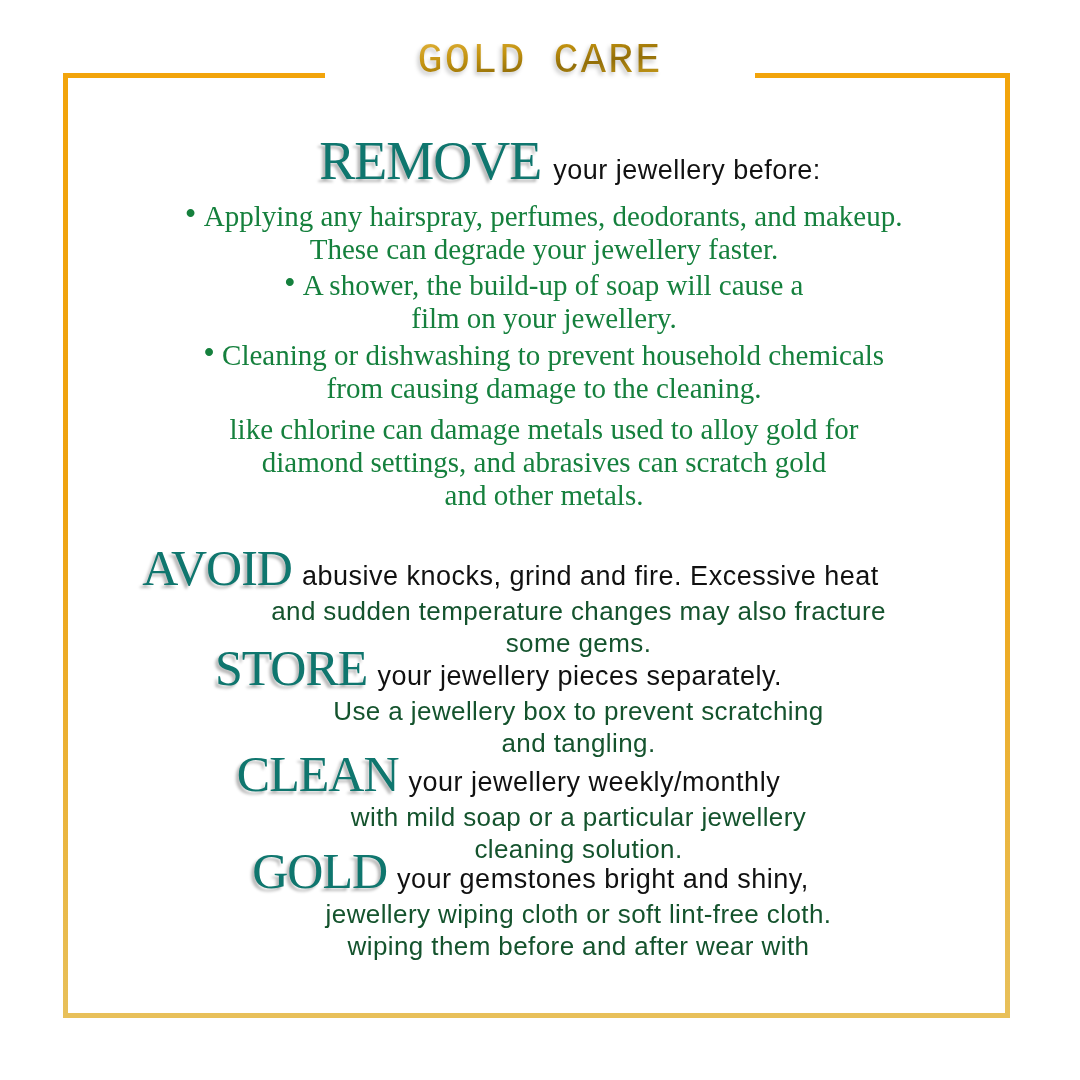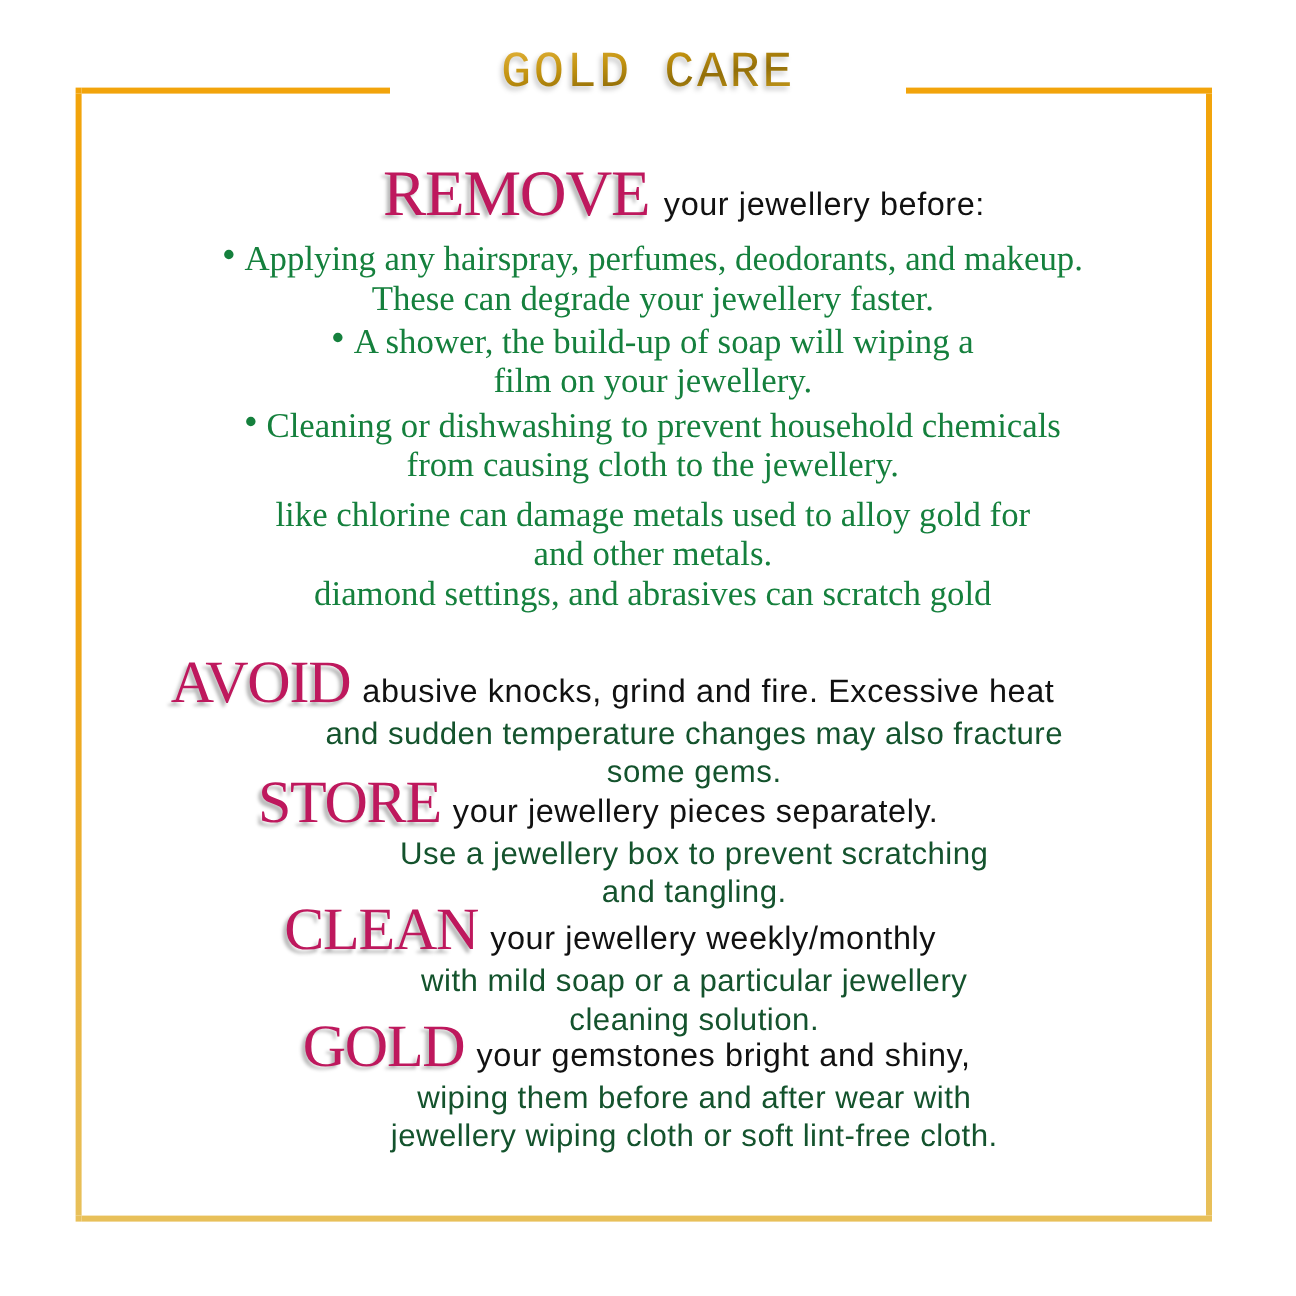--- a/index.html
+++ b/index.html
@@ -22,21 +22,21 @@
     background-image:linear-gradient(172deg,#e2b33c 5%,#c2920f 35%,#926e08 60%,#b88e15 80%,#d9ad35 100%);
     -webkit-background-clip:text;background-clip:text;
     -webkit-text-fill-color:transparent;color:transparent;
     filter:drop-shadow(-2px 3px 2px rgba(0,0,0,0.22));
   }
   .title-bg{ 
     position:absolute;top:52px;left:50%;transform:translateX(-50%);
     z-index:1;background:#ffffff;width:430px;height:50px;
   }
   .big{
-    font-family:"Liberation Serif",serif;font-weight:normal;color:#be185d;
+    font-family:"Liberation Serif",serif;font-weight:normal;color:#0f766e;
     font-size:50px;line-height:1.08;letter-spacing:-1px;
     text-shadow:-3px 3px 3px rgba(0,0,0,0.28);
   }
   .remove-line{position:absolute;left:60px;right:0;top:132px;text-align:center;}
   .remove-line .big{font-size:54px;}
   .lead{font-size:27px;letter-spacing:.5px;margin-left:12px;color:#111;margin-top:48px;}
   .bgroup{position:absolute;left:63px;right:55px;text-align:center;}
   .serifline{font-family:"Liberation Serif",serif;font-size:29px;line-height:33px;color:#15803d;}
   .dot{font-weight:bold;margin-right:8px;position:relative;top:-3px;}
   #b1{top:200px}#b2{top:269px}#b3{top:339px}#b4{top:413px}
@@ -60,33 +60,33 @@
 <div class="remove-line">
   <span class="big">REMOVE</span><span class="lead">your jewellery before:</span>
 </div>
 
 <div class="bgroup" id="b1">
   <div class="serifline"><span class="dot">•</span><span>Applying any hairspray, perfumes, deodorants, and makeup.</span></div>
   <div class="serifline">These can degrade your jewellery faster.</div>
 </div>
 
 <div class="bgroup" id="b2">
-  <div class="serifline"><span class="dot">•</span><span>A shower, the build-up of soap will wiping a</span></div>
+  <div class="serifline"><span class="dot">•</span><span>A shower, the build-up of soap will cause a</span></div>
   <div class="serifline">film on your jewellery.</div>
 </div>
 
 <div class="bgroup" id="b3">
   <div class="serifline"><span class="dot">•</span><span>Cleaning or dishwashing to prevent household chemicals</span></div>
-  <div class="serifline">from causing cloth to the jewellery.</div>
+  <div class="serifline">from causing damage to the cleaning.</div>
 </div>
 
 <div class="bgroup" id="b4">
   <div class="serifline">like chlorine can damage metals used to alloy gold for</div>
+  <div class="serifline">diamond settings, and abrasives can scratch gold</div>
   <div class="serifline">and other metals.</div>
-  <div class="serifline">diamond settings, and abrasives can scratch gold</div>
 </div>
 
 <div class="sec" id="avoid">
   <span class="fl"><span class="big">AVOID</span><span class="lead">abusive knocks, grind and fire. Excessive heat</span></span>
   <div class="sansline">and sudden temperature changes may also fracture</div>
   <div class="sansline">some gems.</div>
 </div>
 
 <div class="sec" id="store">
   <span class="fl"><span class="big">STORE</span><span class="lead">your jewellery pieces separately.</span></span>
@@ -95,15 +95,15 @@
 </div>
 
 <div class="sec" id="clean">
   <span class="fl"><span class="big">CLEAN</span><span class="lead">your jewellery weekly/monthly</span></span>
   <div class="sansline">with mild soap or a particular jewellery</div>
   <div class="sansline">cleaning solution.</div>
 </div>
 
 <div class="sec" id="keep">
   <span class="fl"><span class="big">GOLD</span><span class="lead">your gemstones bright and shiny,</span></span>
+  <div class="sansline">jewellery wiping cloth or soft lint-free cloth.</div>
   <div class="sansline">wiping them before and after wear with</div>
-  <div class="sansline">jewellery wiping cloth or soft lint-free cloth.</div>
 </div>
 
 </body></html>

